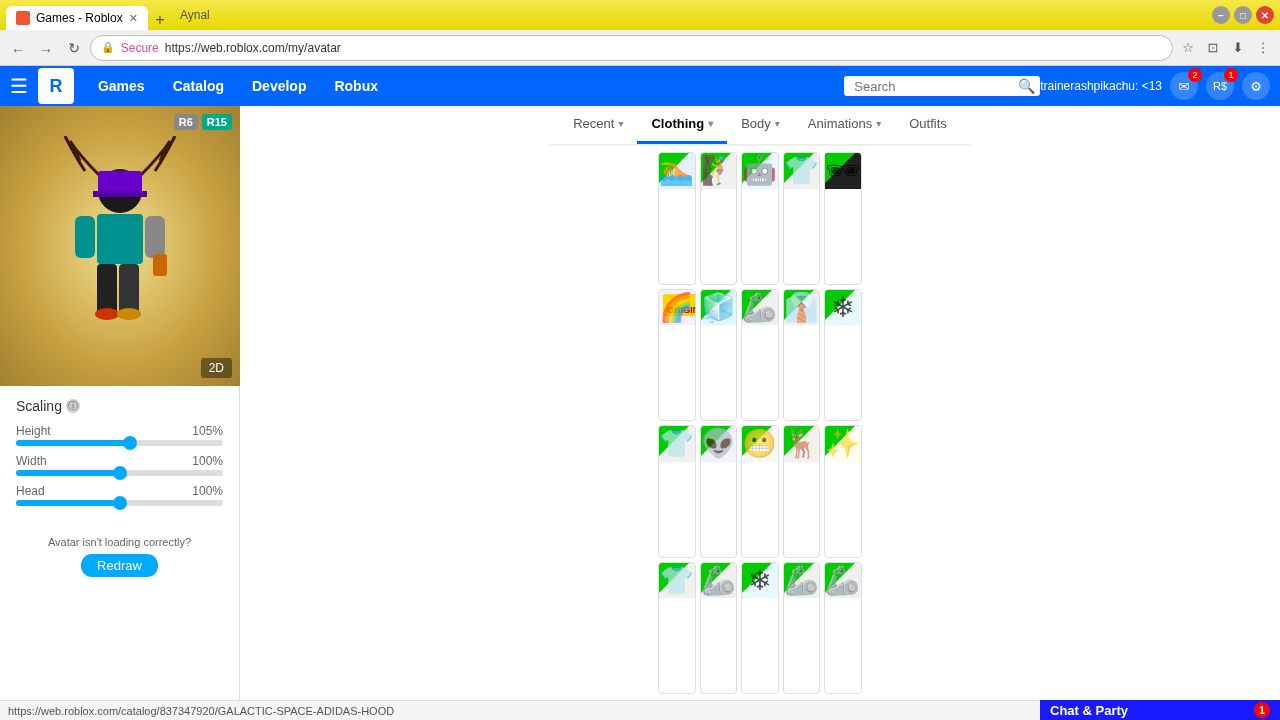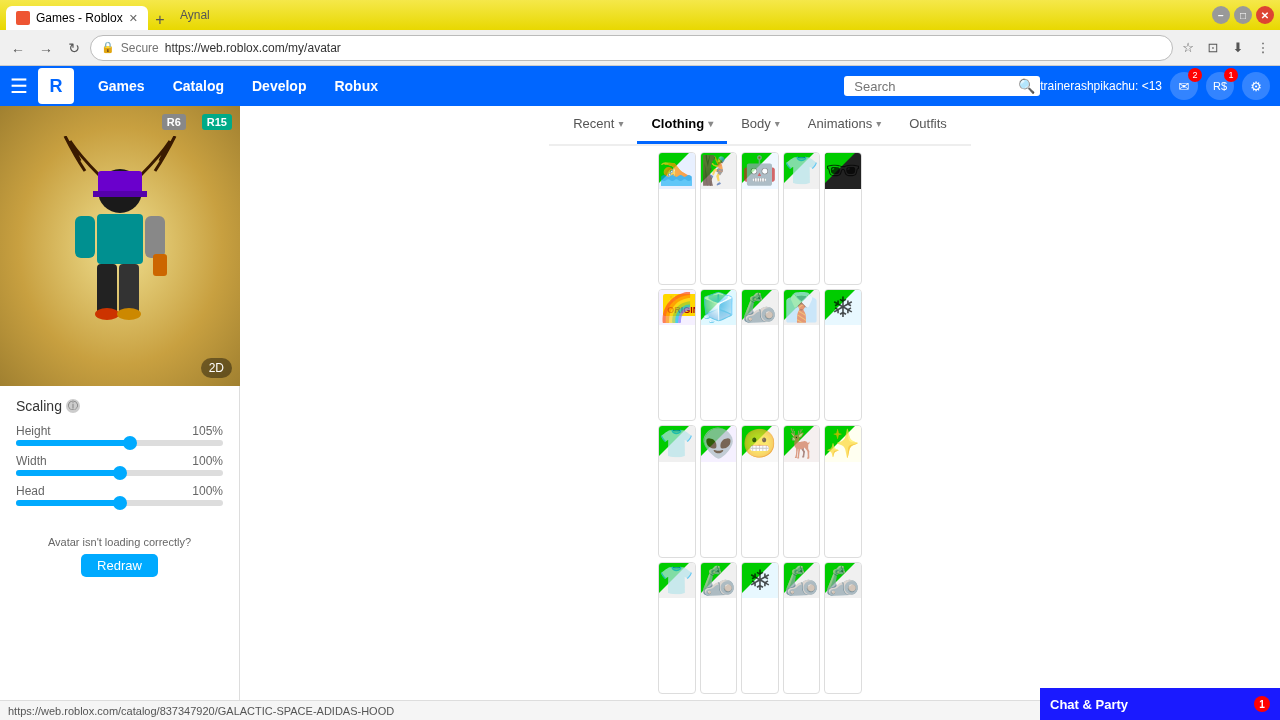--- a/index.html
+++ b/index.html
@@ -187,35 +187,35 @@
     .avatar-preview {
       width: 240px;
       height: 280px;
       background: radial-gradient(ellipse at center, #f0e090 0%, #c8a040 60%, #a08030 100%);
       position: relative;
       display: flex; align-items: center; justify-content: center;
       overflow: hidden;
     }
     .avatar-badges {
       position: absolute; top: 8px; right: 8px;
-      display: flex; gap: 16px;
+      display: flex; gap: 4px;
     }
     .badge-r6 {
       background: #888; color: #fff; font-size: 11px; font-weight: bold;
       padding: 2px 5px; border-radius: 3px;
     }
     .badge-r15 {
       background: #0a8; color: #fff; font-size: 11px; font-weight: bold;
       padding: 2px 5px; border-radius: 3px;
     }
 
     .btn-2d {
       position: absolute; bottom: 8px; right: 8px;
       background: rgba(0,0,0,0.4); color: #fff;
-      border: none; border-radius: 10px; padding: 3px 8px;
+      border: none; border-radius: 3px; padding: 3px 8px;
       font-size: 12px; cursor: pointer;
     }
 
     .scaling-section {
       padding: 12px 16px;
     }
     .scaling-title {
       font-size: 14px; font-weight: normal; color: #333;
       display: flex; align-items: center; gap: 4px;
       margin-bottom: 10px;
@@ -255,21 +255,21 @@
     }
 
     .redraw-section {
       padding: 10px 12px;
       display: flex; flex-direction: column; align-items: center;
       gap: 6px;
     }
     .redraw-label { font-size: 11px; color: #666; }
     .redraw-btn {
       background: #0af; color: #fff; border: none;
-      border-radius: 5px; padding: 4px 16px;
+      border-radius: 11px; padding: 4px 16px;
       cursor: pointer; font-size: 13px;
     }
 
     
     #items-panel {
       flex: 1;
       display: flex;
       flex-direction: column;
       overflow: hidden;
       align-items: center;
@@ -336,21 +336,21 @@
       display: flex; align-items: center;
       padding: 0 8px;
       font-size: 11px; color: #555;
     }
 
     
     #chat-bar {
       position: fixed;
       bottom: 0; right: 0;
       width: 240px;
-      height: 32px;
+      height: 20px;
       background: #1a1aff;
       display: flex; align-items: center; justify-content: space-between;
       padding: 0 10px;
       cursor: pointer;
       z-index: 100;
     }
     .chat-label { color: #fff; font-size: 13px; font-weight: bold; }
     .chat-badge {
       background: #f00; color: #fff;
       border-radius: 50%; width: 16px; height: 16px;
@@ -397,21 +397,21 @@
     <span class="wc-close">✕</span>
   </div>
 </div>
 
 <div id="addressbar">
   <div class="nav-btn">←</div>
   <div class="nav-btn">→</div>
   <div class="nav-btn">↻</div>
   <div class="address-box">
     <span class="lock-icon">🔒</span>
-    <span style="color:#737373; font-size:12px;">Secure</span>
+    <span style="color:#ec4899; font-size:12px;">Secure</span>
     <span class="address-url">https://web.roblox.com/my/avatar</span>
   </div>
   <div class="address-actions">
     <div class="addr-btn">☆</div>
     <div class="addr-btn">⊡</div>
     <div class="addr-btn">⬇</div>
     <div class="addr-btn">⋮</div>
   </div>
 </div>
 

